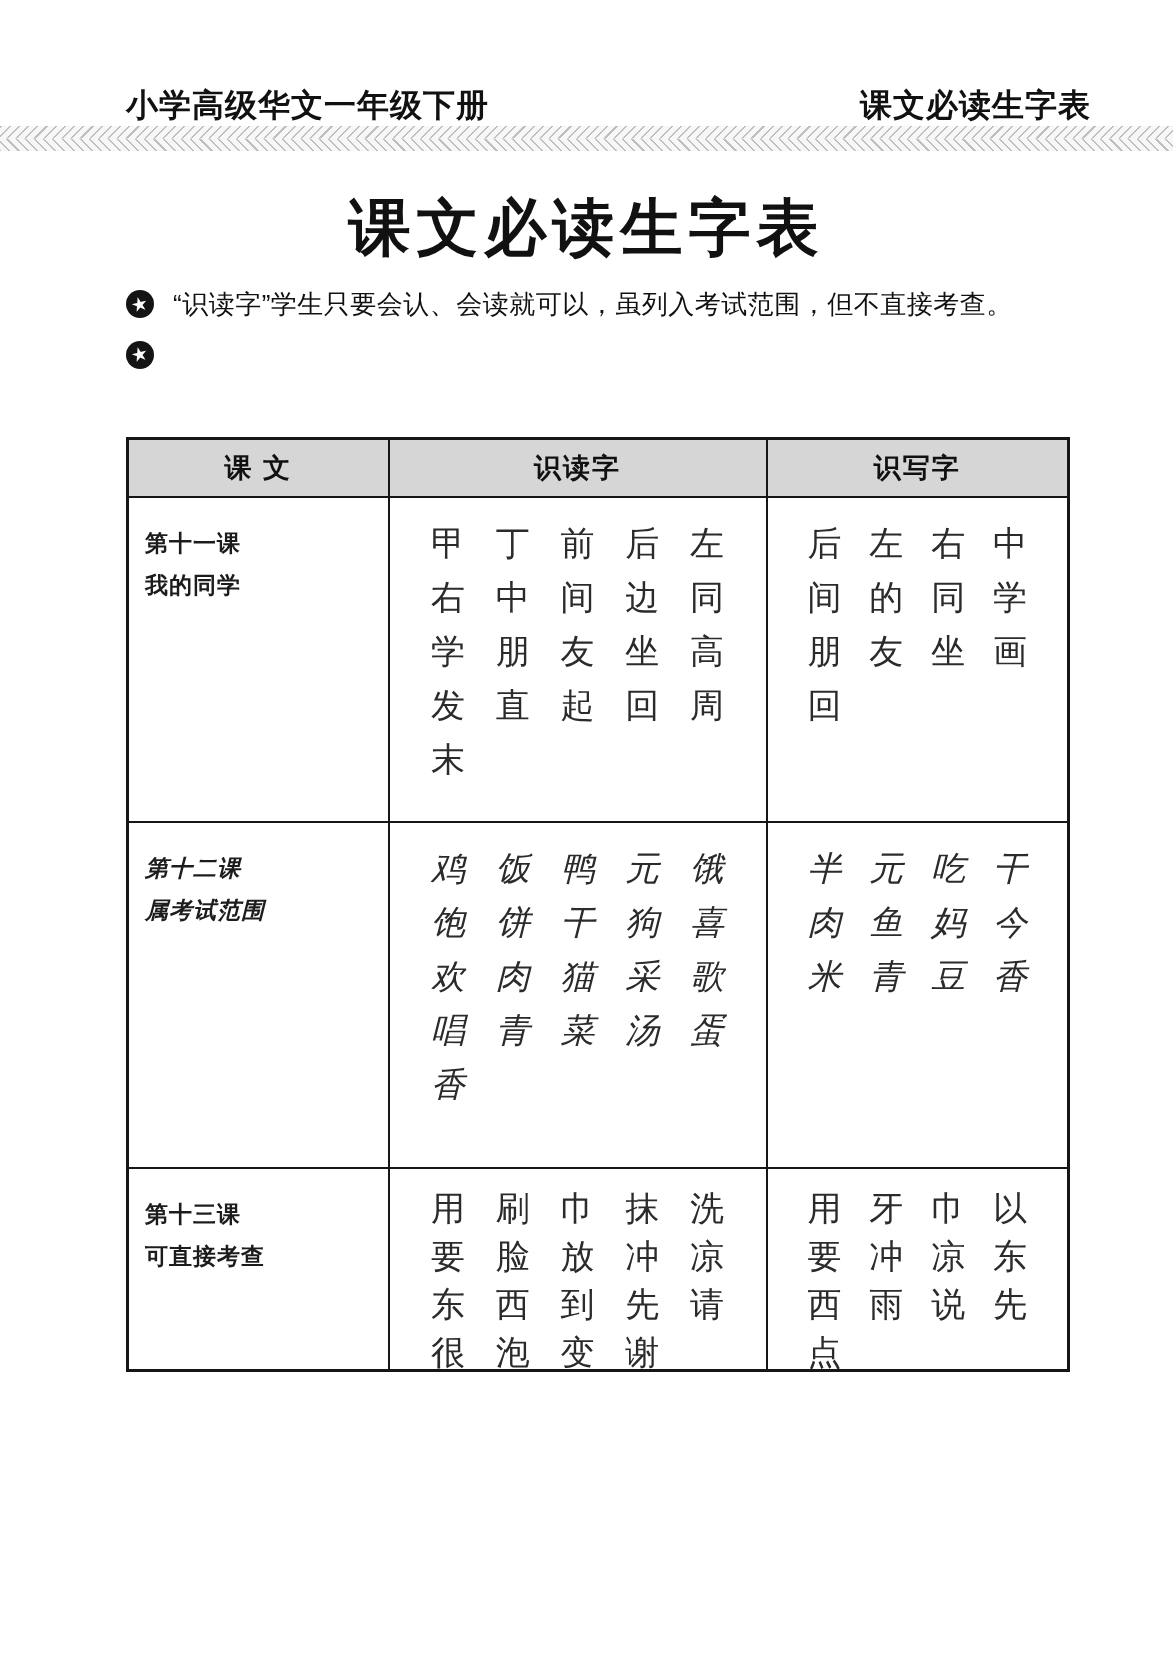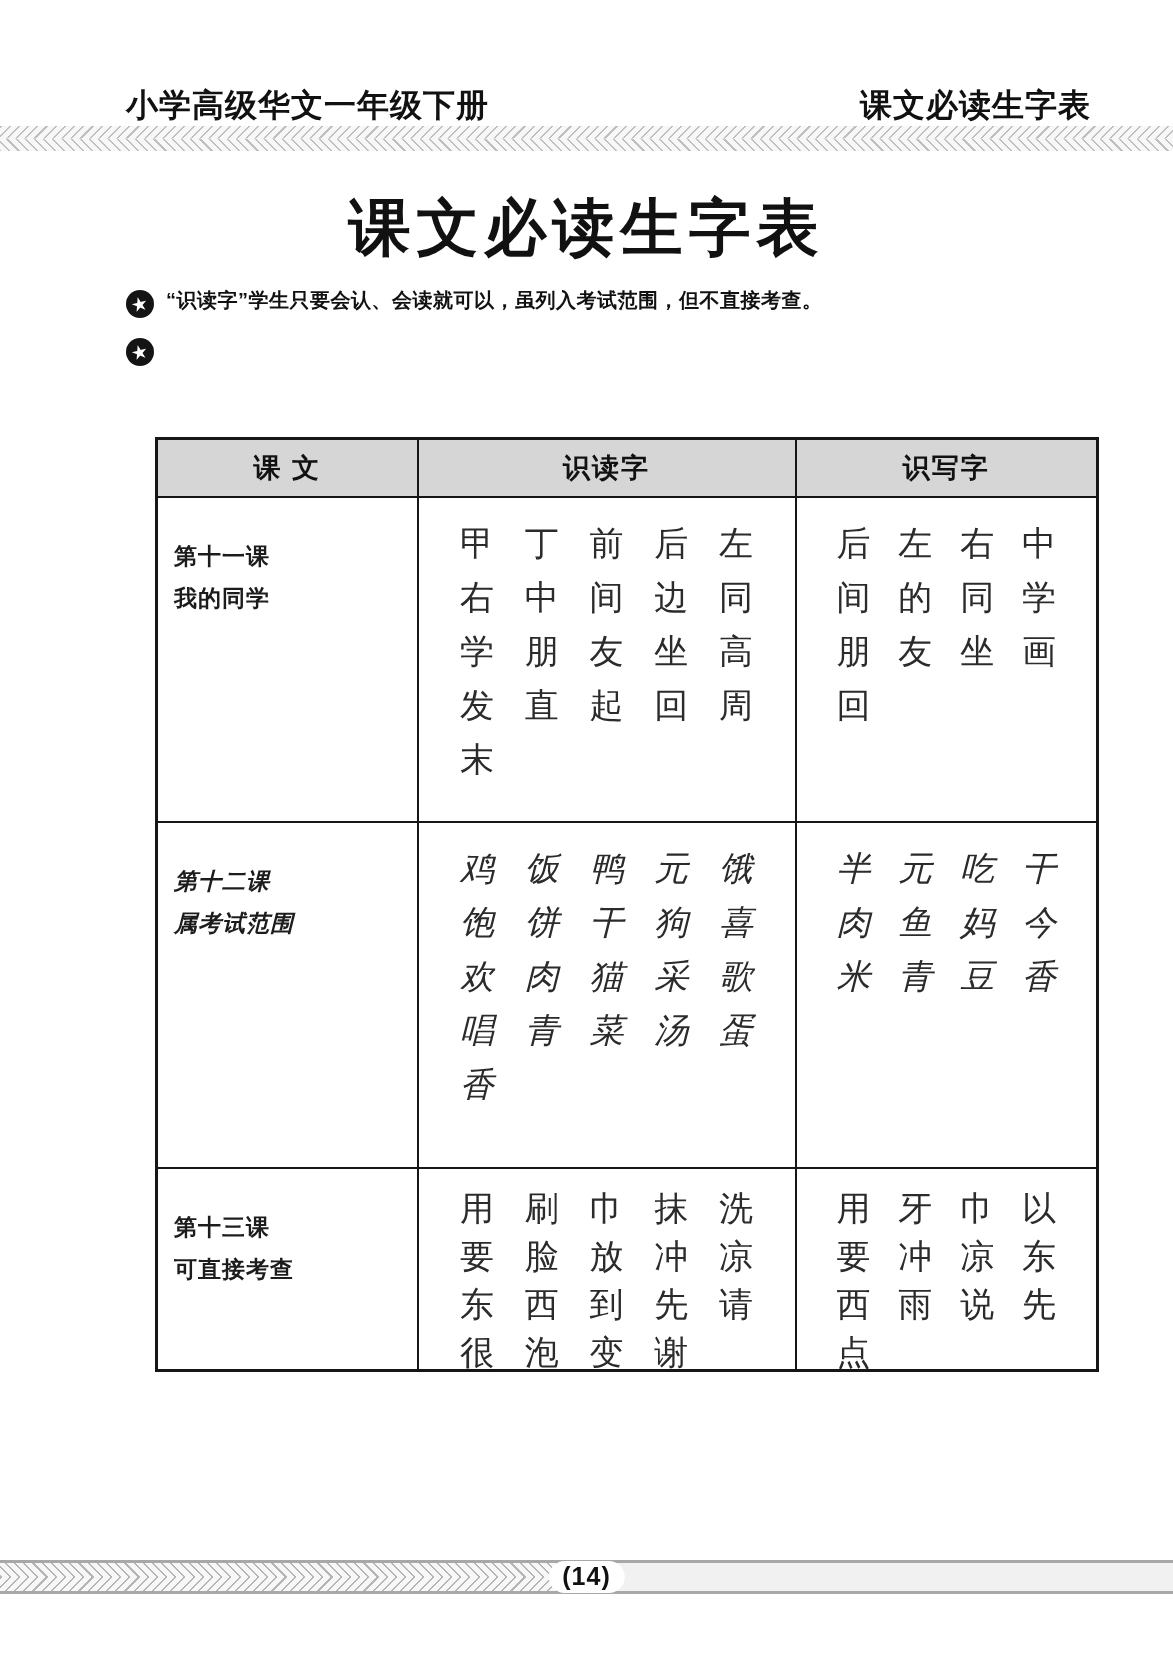--- a/index.html
+++ b/index.html
@@ -68,40 +68,40 @@
   .notes { position: absolute; top: 288px; left: 126px; right: 80px; list-style: none; }
   .note { display: flex; align-items: flex-start; margin-bottom: 18px; }
   .bullet {
     flex: 0 0 auto; width: 28px; height: 28px; border-radius: 50%;
     background: #141414; color: #ffffff;
     display: flex; align-items: center; justify-content: center;
     margin-top: 2px;
   }
   .bullet .star { font-size: 19px; line-height: 1; transform: rotate(-14deg); }
   .note-text {
-    margin-left: 12px; font-size: 20px; font-weight: 700;
+    margin-left: 19px; font-size: 26px; font-weight: 400;
     letter-spacing: 0.5px; line-height: 1.25;
   }
 
   
   table.vocab {
     position: absolute; top: 437px; left: 126px;
     width: 941px; border-collapse: collapse;
-    border: 3px solid #161616; table-layout: fixed; margin-left: 29px;
+    border: 3px solid #161616; table-layout: fixed;
   }
   table.vocab th, table.vocab td { border: 2px solid #161616; vertical-align: top; }
   col.c1 { width: 261px; } col.c2 { width: 378px; } col.c3 { width: 302px; }
   th {
     background: #d6d6d6; height: 58px; text-align: center; vertical-align: middle !important;
     font-size: 27px; font-weight: 700; letter-spacing: 2px;
   }
   tr.r1 td { height: 325px; }
   tr.r2 td { height: 346px; font-style: italic; }
   tr.r3 td { height: 191px; }
-  td.lesson { padding: 37px 14px 0 16px; }
+  td.lesson { padding: 24px 14px 0 16px; }
   .lesson-no, .lesson-title {
     font-size: 23px; font-weight: 600; line-height: 1.85; letter-spacing: 1px;
     color: #1c1c1c;
   }
   td.chars { padding: 28px 26px 0 26px; }
   tr.r3 td.chars { padding-top: 22px; }
   .char-grid {
     display: grid; row-gap: 20px; justify-items: center;
     font-family: "DejaVu Serif", "Liberation Serif", serif;
     font-size: 34px; line-height: 1; color: #2b2b2b; font-weight: 400;
@@ -289,21 +289,14 @@
               <span>雨</span>
               <span>说</span>
               <span>先</span>
               <span>点</span>
             </div>
         </td>
       </tr>
     </tbody>
   </table>
 
-  <div class="band-bottom">
-    <div class="half left chevband chev-left" style="position:absolute;height:auto;"></div>
-    <div class="half right chevband chev-right" style="position:absolute;height:auto;"></div>
-    <div class="page-capsule">
-      <span>(14)</span>
-    </div>
-  </div>
 
 </div>
 
 </body></html>

